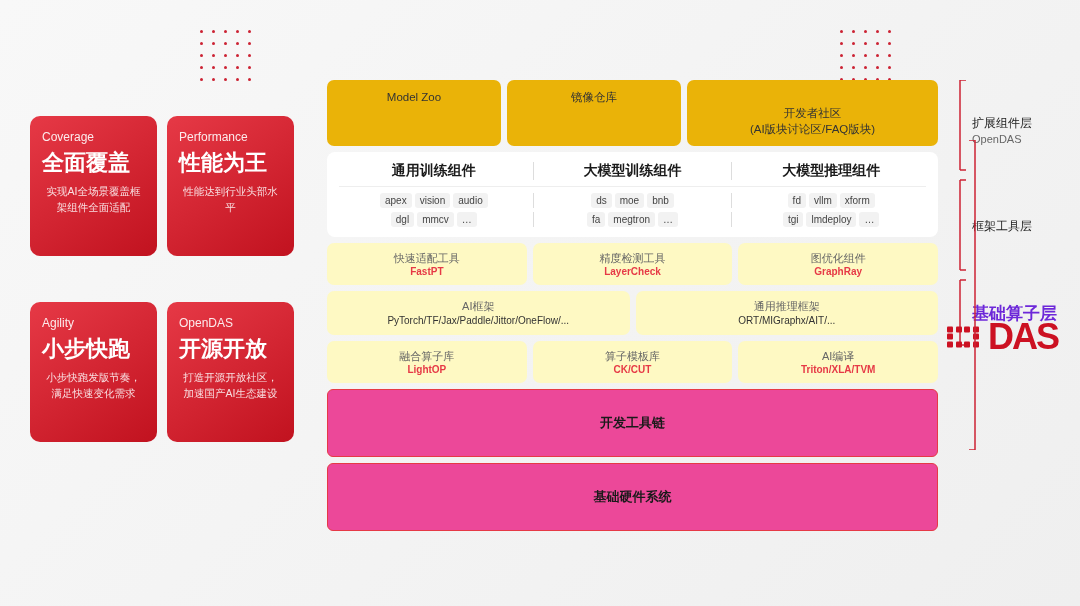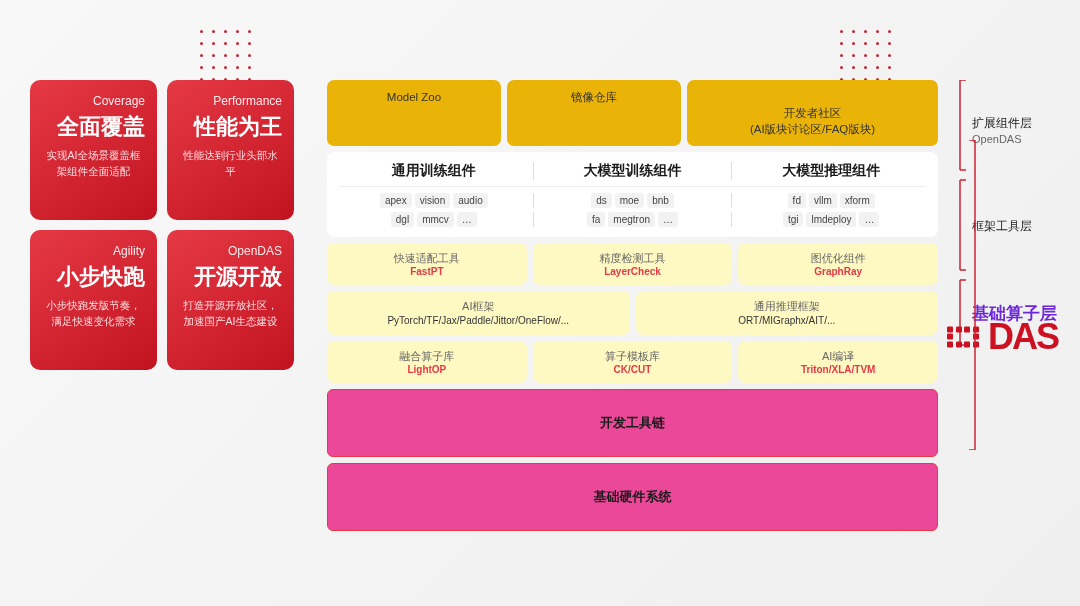--- a/index.html
+++ b/index.html
@@ -52,23 +52,24 @@
       gap: 10px;
     }
 
     .card {
       border-radius: 10px;
       padding: 14px 12px;
       width: 127px;
       min-height: 140px;
       display: flex;
       flex-direction: column;
-      align-items: flex-end;
+      align-items: flex-start;
       text-align: center;
       color: white;
+      margin-top: 36px;
     }
 
     .card.red {
       background: linear-gradient(145deg, #e63946, #c1121f);
     }
 
     .card-label {
       font-size: 12px;
       font-weight: 400;
       color: rgba(255,255,255,0.9);

